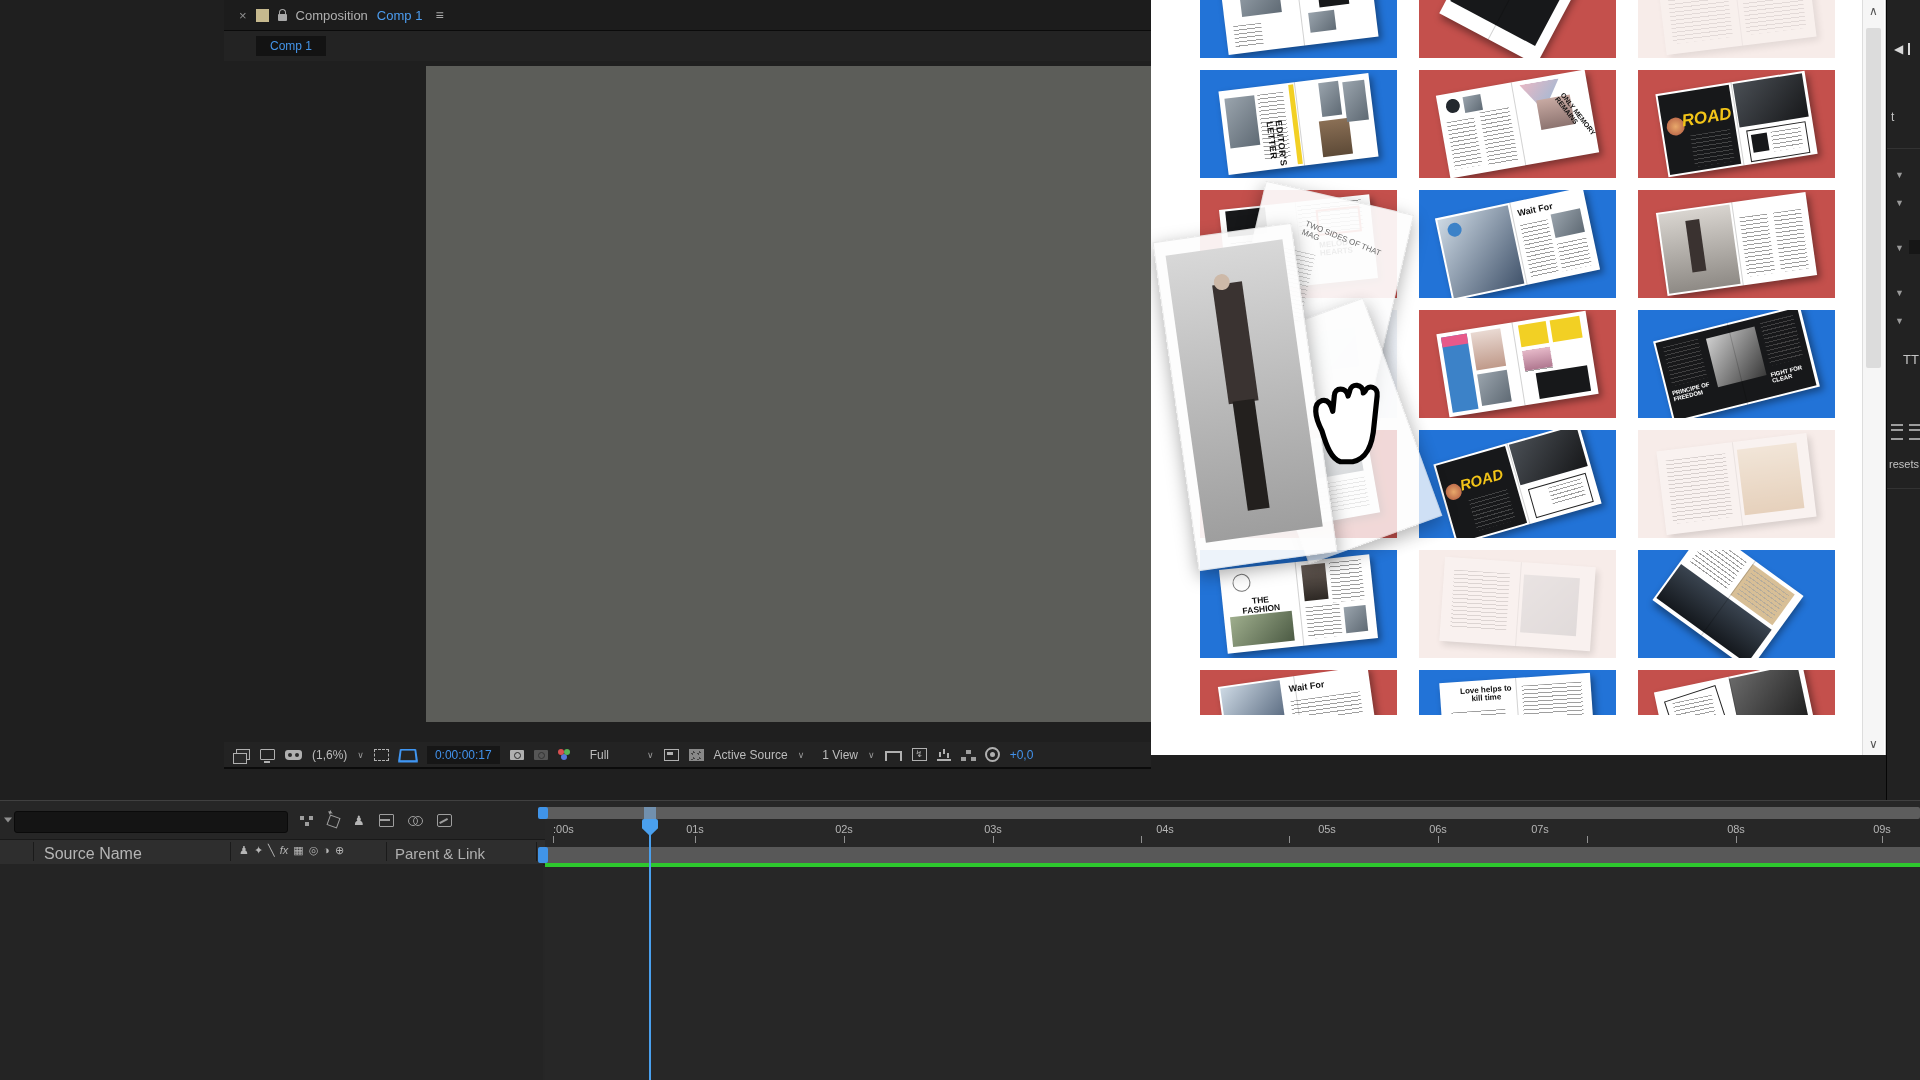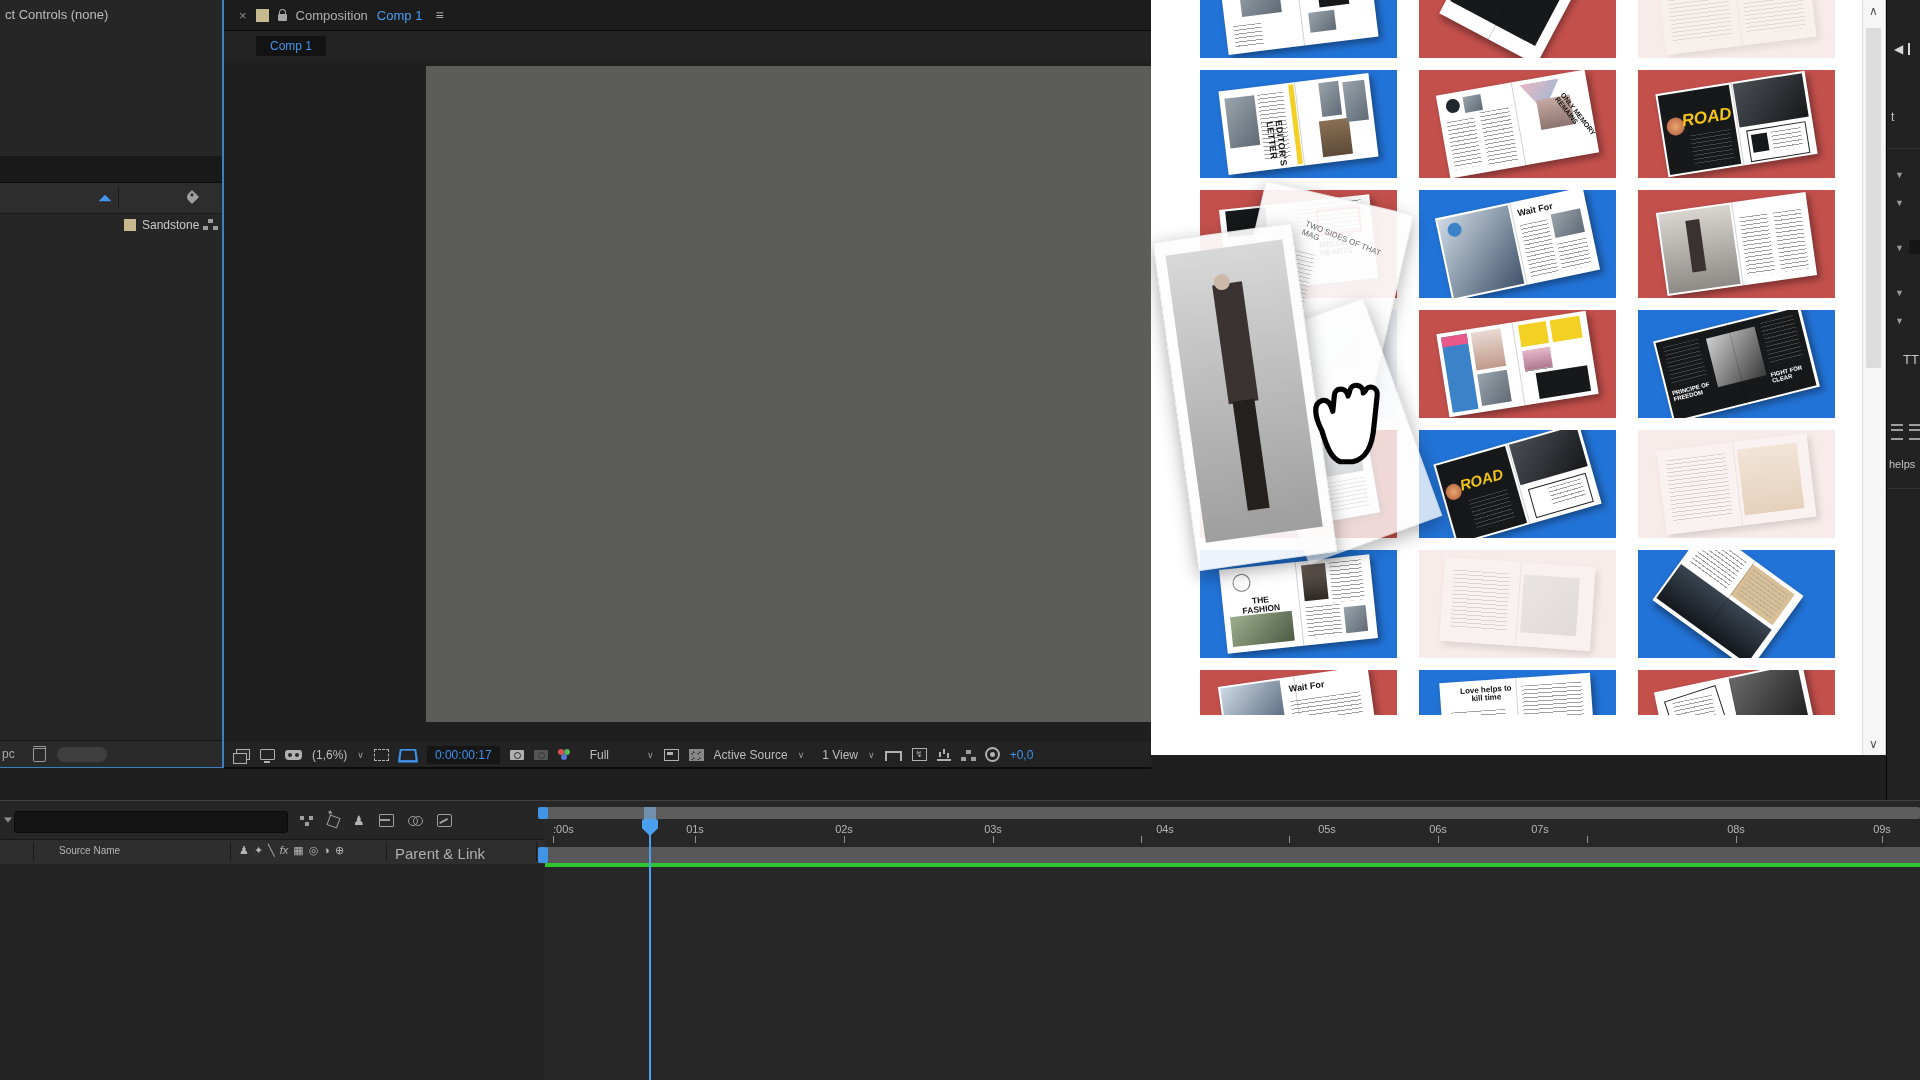--- a/index.html
+++ b/index.html
@@ -116,39 +116,20 @@
   #ph-line{position:absolute;left:104px;top:34px;width:2px;height:246px;background:#4aa0ee}
   #ph-head{position:absolute;left:97px;top:18px;width:16px;height:17px;background:#4aa0ee;
            clip-path:polygon(0 0,100% 0,100% 55%,50% 100%,0 55%);border-radius:2px}
   .cti-shadow{position:absolute;left:99px;top:6px;width:12px;height:12px;background:rgba(130,185,240,.55)}
 </style>
 </head>
 <body>
 
 <div id="root">
 
-  <div class="abs" id="left-panel">
-    <div class="lp-tab">ct Controls (none)</div>
-    <div class="lp-strip"></div>
-    <div class="lp-hdr">
-      <span class="ic tri-up" style="position:absolute;left:97px;top:11px;transform:scale(.8)"></span>
-      <span style="position:absolute;left:118px;top:4px;width:1px;height:22px;background:#1a1a1a"></span>
-      <span class="ic ic-tag" style="position:absolute;left:187px;top:9px"></span>
-    </div>
-    <div class="lp-item">
-      <span class="ic ic-swatch" style="position:absolute;left:124px;top:5px"></span>
-      <span style="position:absolute;left:142px;top:4px;color:#c9c9c9">Sandstone</span>
-      <span class="ic ic-flow" style="position:absolute;left:203px;top:5px"></span>
-    </div>
-    <div class="lp-bottom">
-      <span style="position:absolute;left:2px;top:6px;color:#a8a8a8">pc</span>
-      <span class="ic ic-trash" style="position:absolute;left:33px;top:5px"></span>
-      <span class="pill"></span>
-    </div>
-  </div>
 
   <div class="abs" id="tabstrip">
     <span style="color:#8f8f8f;font-size:13px">×</span>
     <span class="ic ic-swatch" style="width:13px;height:13px"></span>
     <span class="ic ic-lock"></span>
     <span style="color:#b0b0b0;font-size:13px">Composition</span>
     <span style="color:#4c9df0;font-size:13px">Comp 1</span>
     <span style="color:#a8a8a8;font-size:14px;margin-left:4px">≡</span>
   </div>
   <div class="abs" id="navrow">
@@ -190,21 +171,21 @@
     <span style="position:absolute;left:0;top:148px;width:34px;height:1px;background:#333"></span>
     <span class="dock-dd" style="top:170px;color:#9a9a9a;font-size:9px">▼</span>
     <span class="dock-dd" style="top:198px;color:#9a9a9a;font-size:9px">▼</span>
     <span class="dock-dd" style="top:243px;color:#9a9a9a;font-size:9px">▼</span>
     <span style="position:absolute;left:22px;top:240px;width:12px;height:14px;background:#161616"></span>
     <span class="dock-dd" style="top:288px;color:#9a9a9a;font-size:9px">▼</span>
     <span class="dock-dd" style="top:316px;color:#9a9a9a;font-size:9px">▼</span>
     <span class="dock-txt" style="left:16px;top:352px;font-size:13px">TT</span>
     <span class="ic ic-par" style="position:absolute;left:4px;top:424px"></span>
     <span class="ic ic-par" style="position:absolute;left:22px;top:424px"></span>
-    <span class="dock-txt" style="left:2px;top:458px;font-size:11px">helps</span>
+    <span class="dock-txt" style="left:2px;top:458px;font-size:11px">resets</span>
     <span style="position:absolute;left:0;top:488px;width:34px;height:1px;background:#333"></span>
   </div>
 
   <div class="abs" id="lib">
 
     <div class="thumb" style="left:49px;top:-50px;background:#2273d7">
       <div class="sp">
           <div class="ph" style="left:18px;top:14px;width:40px;height:34px"></div>
 
         <div class="db" style="left:96px;top:18px;width:30px;height:30px"></div>
@@ -426,21 +407,21 @@
       <span class="ic ic-net"></span>
       <span class="ic ic-cube"></span>
       <span class="sw" style="font-size:13px">♟</span>
       <span class="ic ic-film"></span>
       <span class="ic ic-blur"></span>
       <span class="ic ic-graph"></span>
     </div>
 
     <div id="tl-hdr">
       <span class="col-sep" style="left:33px"></span>
-      <span style="position:absolute;left:59px;top:5px;color:#b5b5b5;font-size:10px">Source Name</span>
+      <span style="position:absolute;left:44px;top:5px;color:#b5b5b5;font-size:16px">Source Name</span>
       <span class="col-sep" style="left:230px"></span>
       <span style="position:absolute;left:239px;top:4px;display:flex;gap:5px">
         <span class="sw">♟</span>
         <span class="sw">✦</span>
         <span class="sw">╲</span>
         <span class="sw" style="font-style:italic">fx</span>
         <span class="sw">▦</span>
         <span class="sw">◎</span>
         <span class="sw">◑</span>
         <span class="sw">⊕</span>

